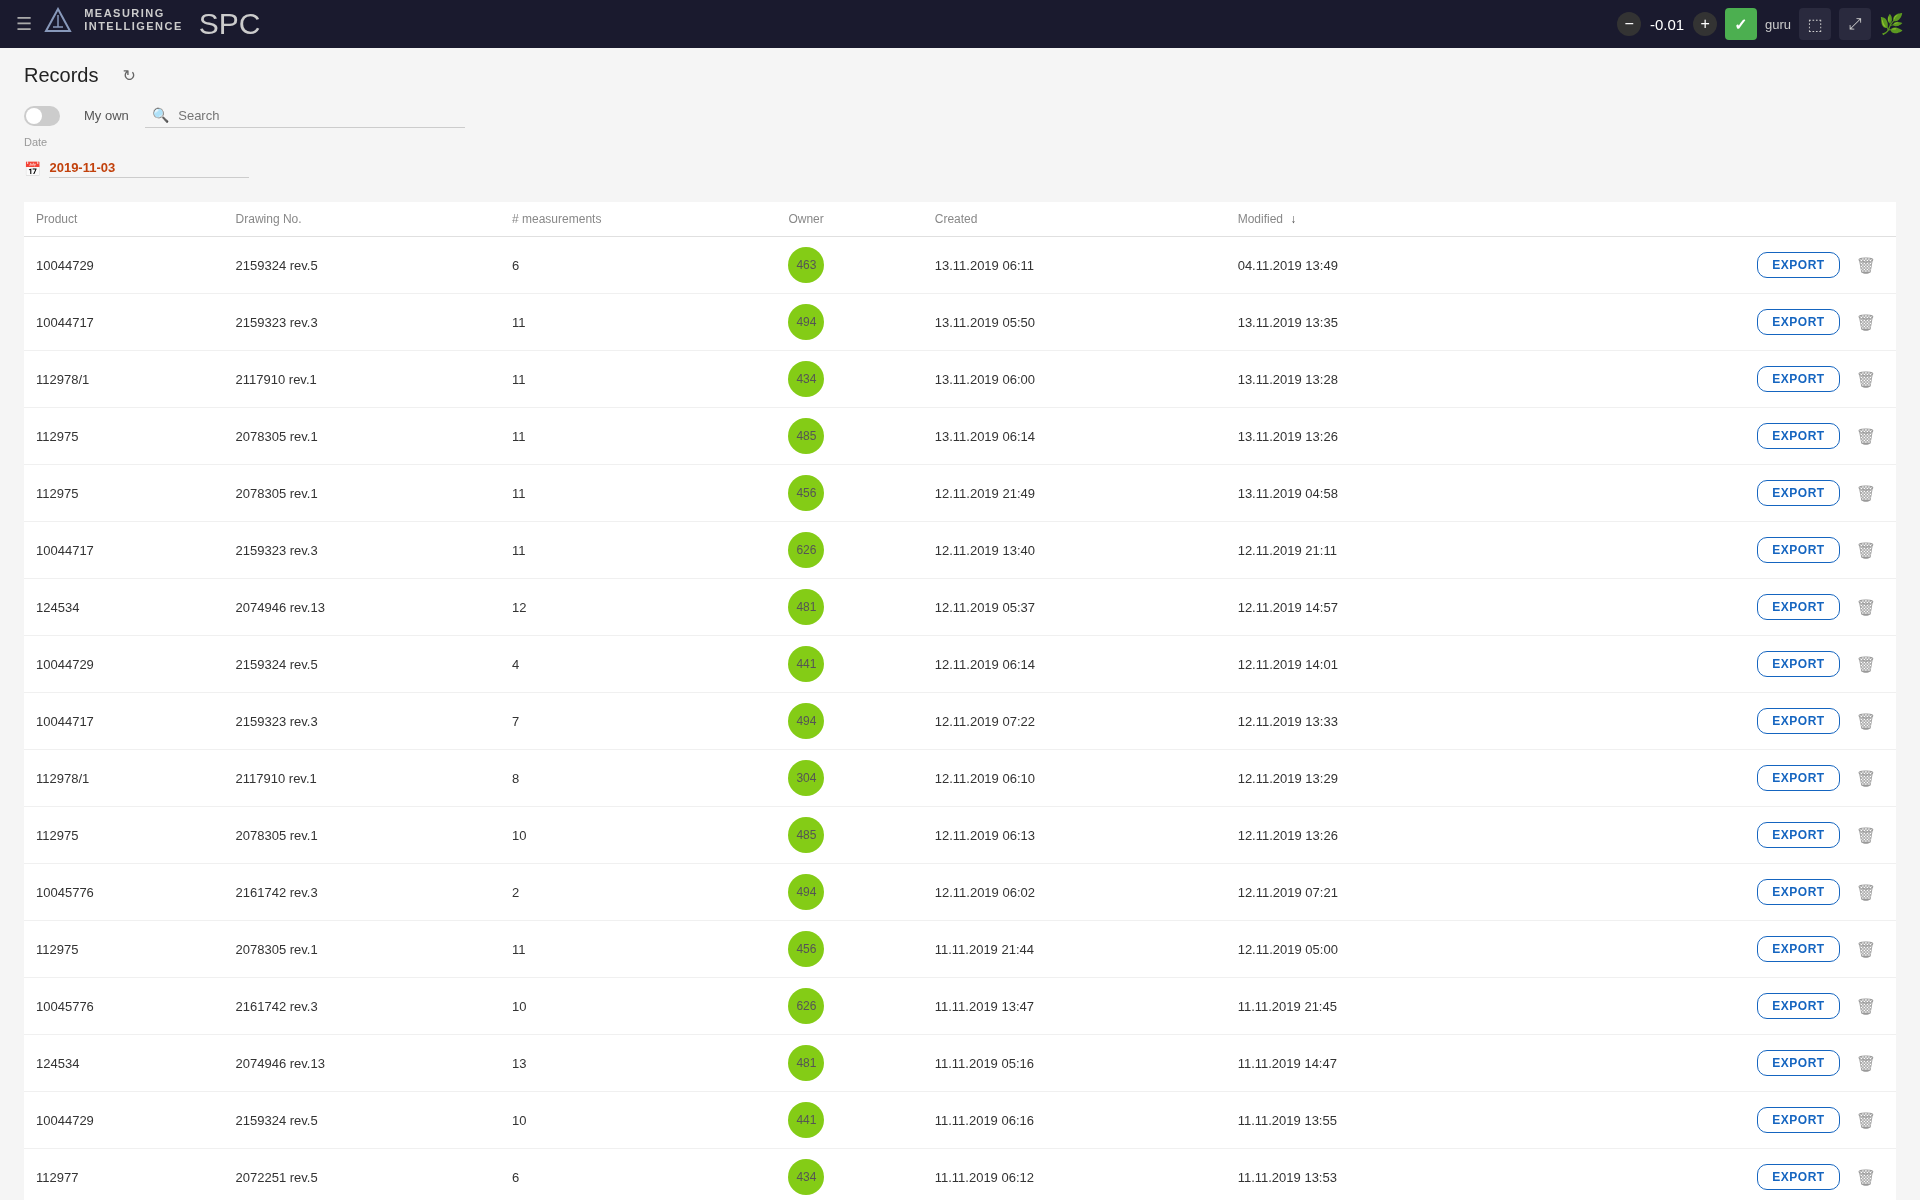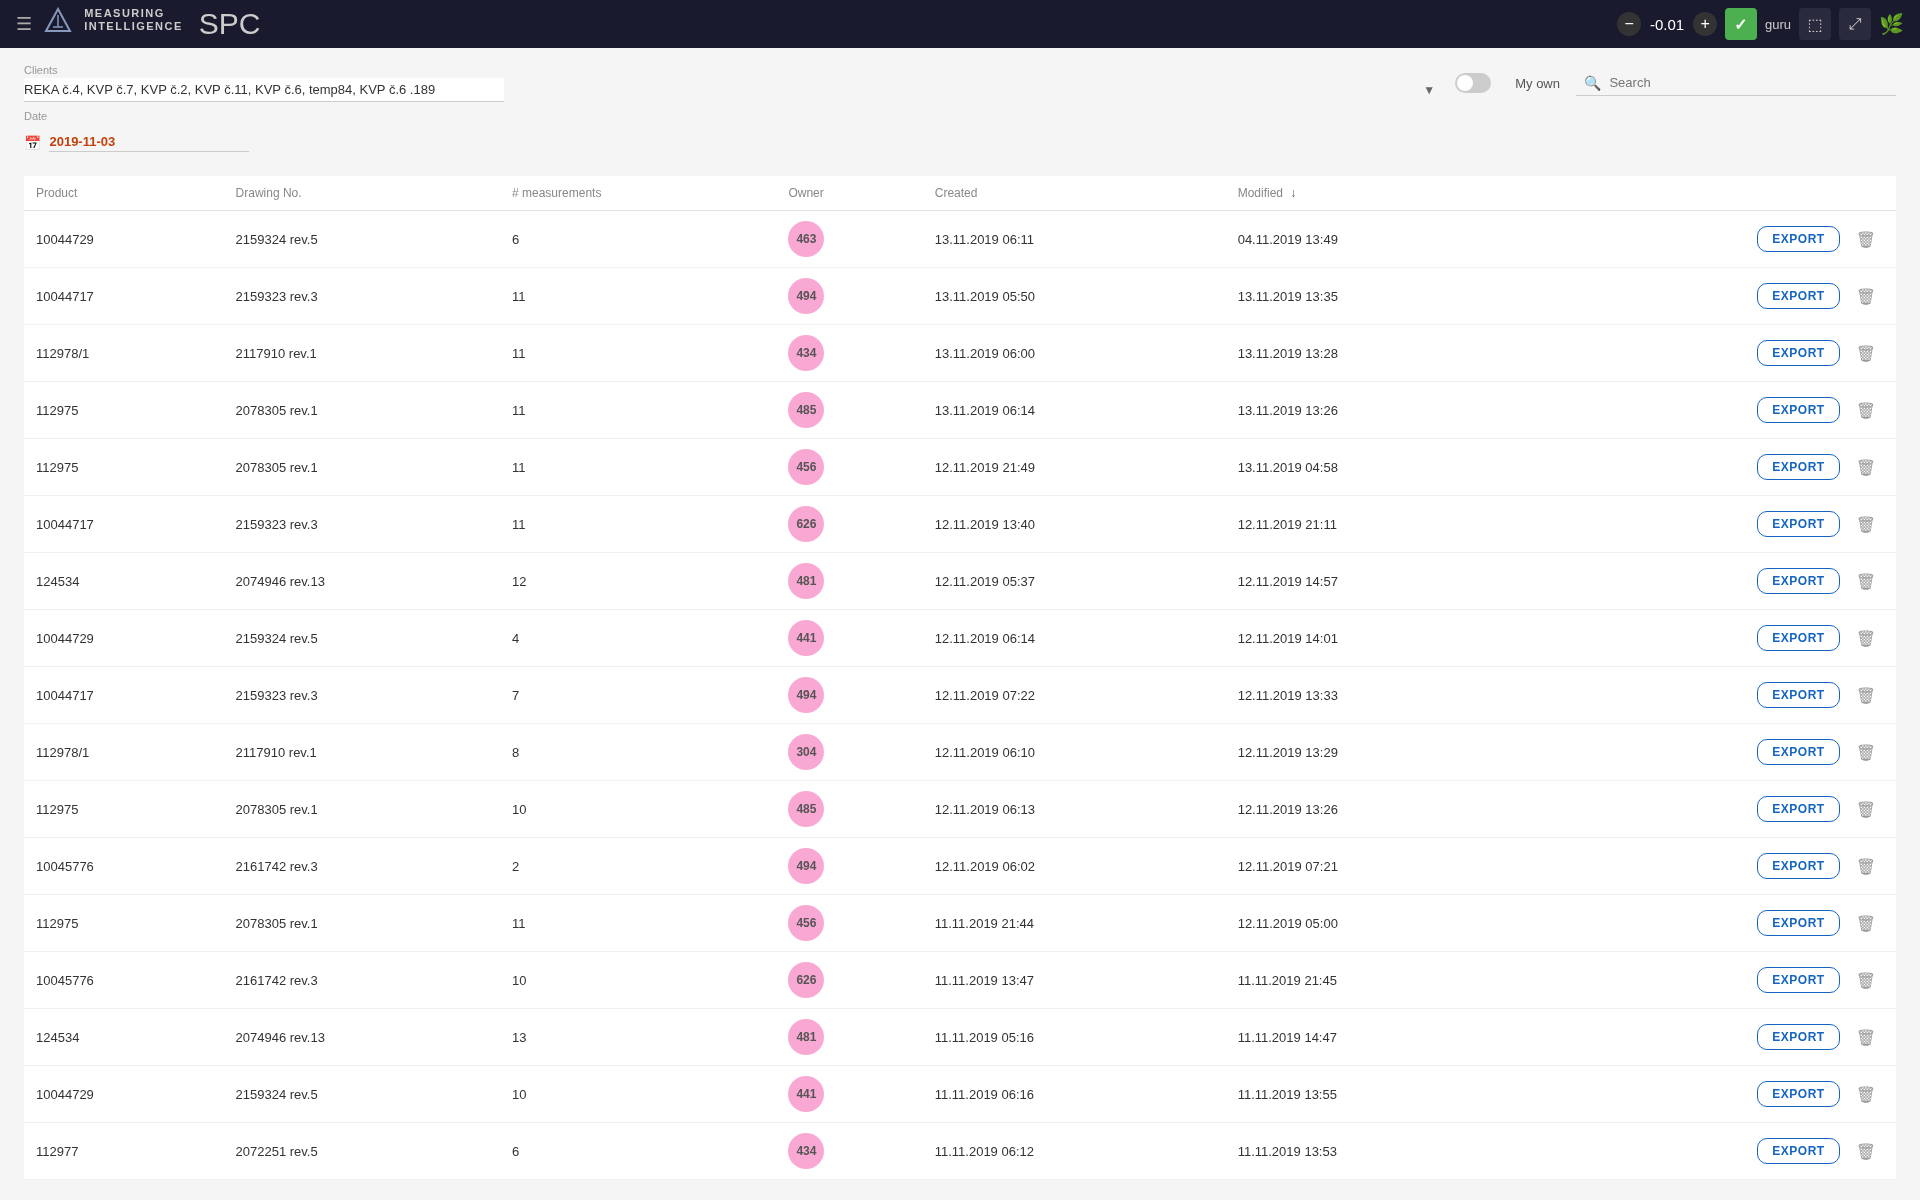--- a/index.html
+++ b/index.html
@@ -116,21 +116,21 @@
       font-size: 12px; color: #888; font-weight: 500;
       white-space: nowrap;
     }
     thead th.sortable { cursor: pointer; }
     thead th.sortable .sort-arrow { margin-left: 4px; color: #555; }
     tbody tr { border-bottom: 1px solid #f0f0f0; }
     tbody td { padding: 10px 12px; font-size: 13px; color: #333; vertical-align: middle; }
     .owner-badge {
       display: inline-flex; align-items: center; justify-content: center;
       width: 36px; height: 36px; border-radius: 50%;
-      background: #f9a8d4; color: #555; font-size: 12px; font-weight: 700;
+      background: #84cc16; color: #555; font-size: 12px; font-weight: 400;
     }
     .export-btn {
       background: #fff; border: 1px solid #1565c0; color: #1565c0;
       padding: 5px 14px; font-size: 12px; font-weight: 600;
       cursor: pointer; letter-spacing: 0.5px; border-radius: 10px;
     }
     .delete-icon { color: #999; cursor: pointer; font-size: 16px; padding: 4px 8px; }
     .action-cell { display: flex; align-items: center; justify-content: flex-end; gap: 8px; }
   </style>
 </head>
@@ -164,29 +164,26 @@
     </div>
     <span class="topnav-user">guru</span>
     <button class="topnav-icon-btn">⬚</button>
     <button class="topnav-icon-btn">⤢</button>
     <span class="topnav-leaf">🌿</span>
   </div>
 </nav>
 
 <div class="content">
 
+  <div class="header-row">
+    <span class="page-title">Records</span>
+    <span class="refresh-icon">↻</span>
+  </div>
 
   <div class="controls-row">
-    <div class="clients-group">
-      <span class="clients-label">Clients</span>
-      <div class="clients-select-wrap">
-        <select class="clients-select"><option>REKA č.4, KVP č.7, KVP č.2, KVP č.11, KVP č.6, temp84, KVP č.6 .189</option></select>
-        <span class="clients-chevron">▼</span>
-      </div>
-    </div>
     <div class="my-own-toggle">
       <div class="toggle-switch off"></div>
       <span class="my-own-label">My own</span>
     </div>
     <div class="search-wrap">
       <span class="search-icon-sm">🔍</span>
       <input class="search-input" type="text" placeholder="Search" style="">
     </div>
   </div>
 

